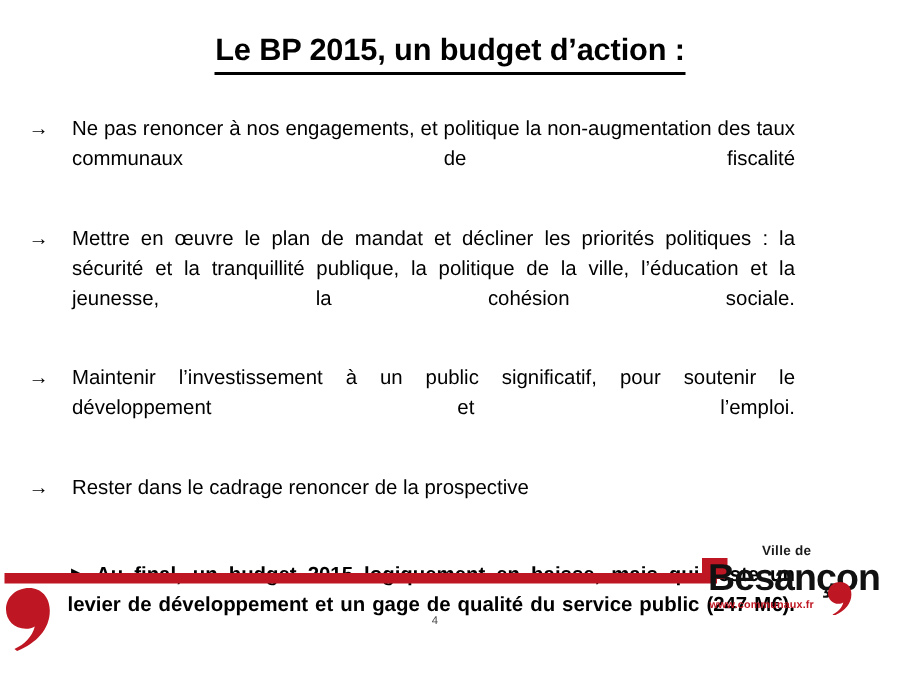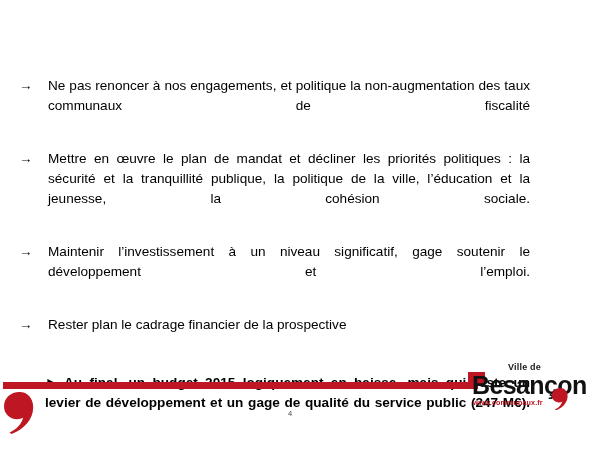--- a/index.html
+++ b/index.html
@@ -185,41 +185,44 @@
     top: 28px;
     width: 17px;
     height: 22px;
   }
 </style>
 </head>
 <body>
 
 <div class="slide">
 
+  <div class="title-wrap">
+    <span class="slide-title">Le BP 2015, un budget d’action :</span>
+  </div>
 
   <div class="body-block">
 
     <div class="bullet">
       <span class="arrow-icon">→</span>
       <span class="btext">Ne pas renoncer à nos engagements, et politique la non-augmentation des taux communaux de fiscalité</span>
     </div>
 
     <div class="bullet">
       <span class="arrow-icon">→</span>
       <span class="btext">Mettre en œuvre le plan de mandat et décliner les priorités politiques : la sécurité et la tranquillité publique, la politique de la ville, l’éducation et la jeunesse, la cohésion sociale.</span>
     </div>
 
     <div class="bullet">
       <span class="arrow-icon">→</span>
-      <span class="btext">Maintenir l’investissement à un niveau significatif, gage soutenir le développement et l’emploi.</span>
+      <span class="btext">Maintenir l’investissement à un public significatif, pour soutenir le développement et l’emploi.</span>
     </div>
 
     <div class="bullet no-justify">
       <span class="arrow-icon">→</span>
-      <span class="btext">Rester plan le cadrage financier de la prospective</span>
+      <span class="btext">Rester dans le cadrage renoncer de la prospective</span>
     </div>
 
     <div class="conclusion">
       <span class="tri-icon">►</span>
       <span class="ctext">Au final, un budget 2015 logiquement en baisse, mais qui reste un levier de développement et un gage de qualité du service public (247 M€).</span>
     </div>
 
   </div>
 
   <div class="footer-bar"></div>

